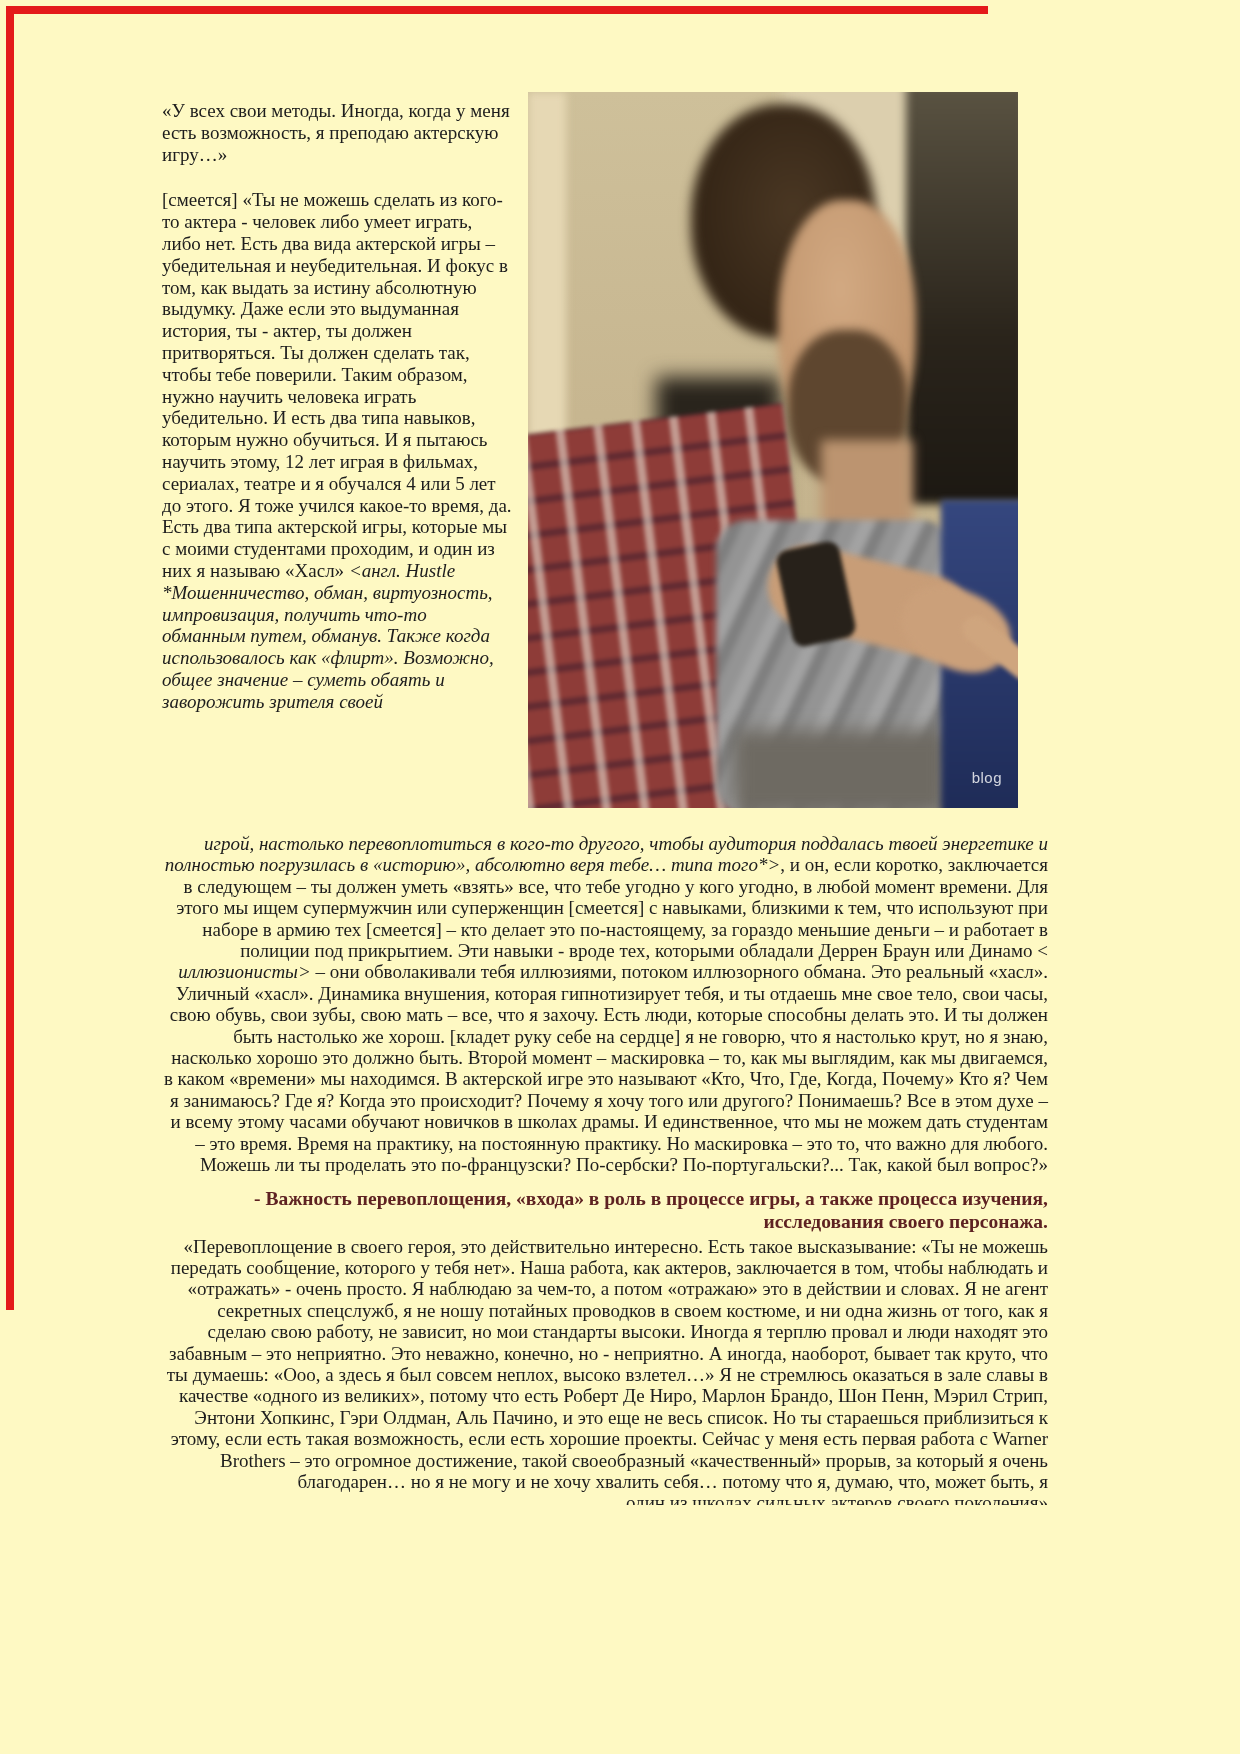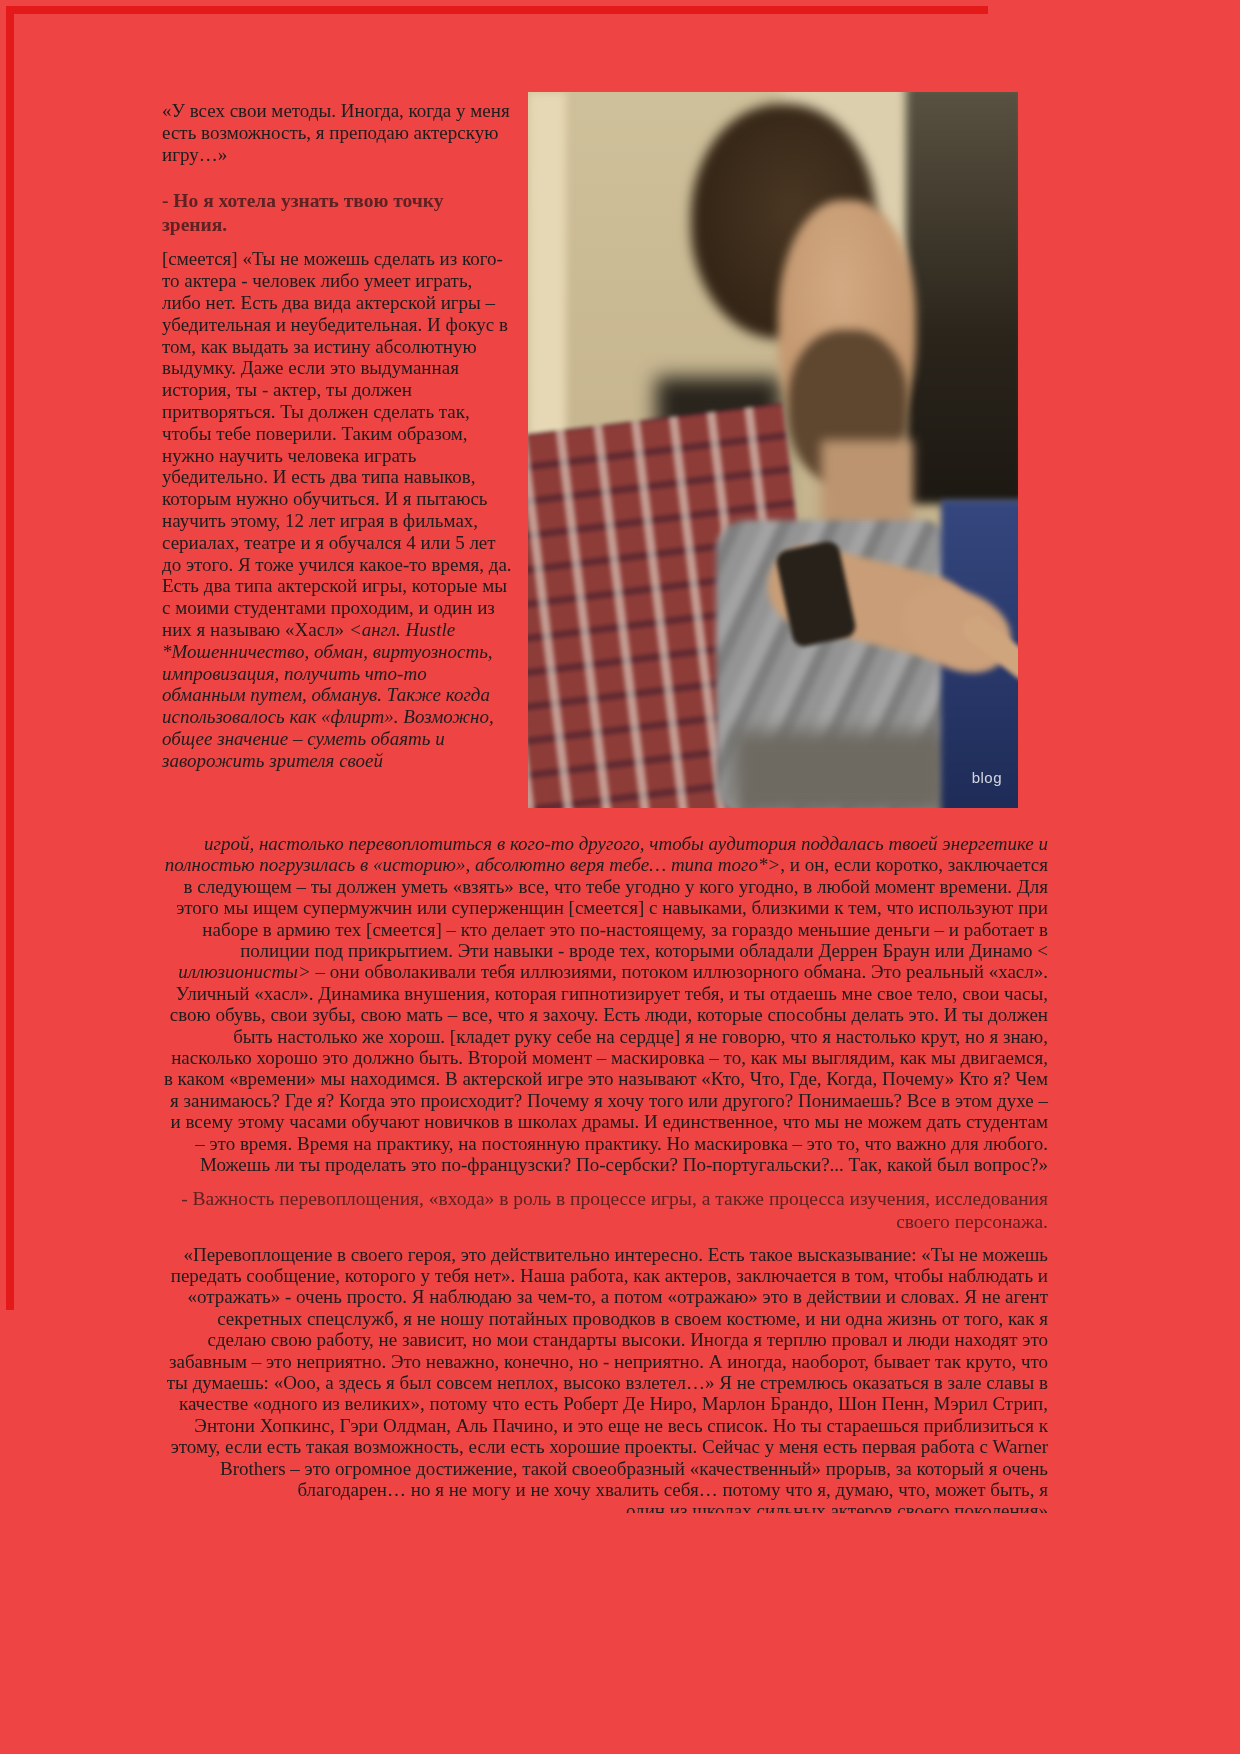--- a/index.html
+++ b/index.html
@@ -1,16 +1,16 @@
 <!DOCTYPE html>
 <html><head>
 <meta charset="utf-8">
 <style>
   html,body{margin:0;padding:0;background:#ffffff;}
-  .page{position:relative;width:1240px;height:1754px;background:#ef4444;overflow:hidden;
+  .page{position:relative;width:1240px;height:1754px;background:#fef9c3;overflow:hidden;
         font-family:"Liberation Serif", serif;color:#1d1d1d;}
   .bar-top{position:absolute;left:8px;top:6px;width:980px;height:8px;background:#e41a1a;}
   .bar-left{position:absolute;left:6px;top:6px;width:8px;height:1304px;background:#e41a1a;}
 
   .col-left{position:absolute;left:162px;top:100px;width:350px;
             font-size:19px;line-height:21.8px;text-align:left;}
   .p0{margin:0;}
   .p-intro{margin:0 0 24px 0;}
   .hq{font-weight:bold;color:#5e2222;font-size:19.5px;line-height:24px;margin:0 0 11px 0;}
   .it{font-style:italic;margin-top:48px;}
@@ -47,34 +47,33 @@
            background:#cba07a;transform:rotate(24deg);filter:blur(3px);}
   .ph-finger{left:428px;top:543px;width:88px;height:26px;border-radius:13px;
              background:#cfa57e;transform:rotate(38deg);filter:blur(2px);}
   .ph-watch{left:256px;top:453px;width:64px;height:98px;border-radius:12px;
             background:#27211a;transform:rotate(-12deg);filter:blur(2px);}
   .ph-mark{right:16px;bottom:22px;font-family:"Liberation Sans",sans-serif;font-size:15px;
            color:rgba(255,255,255,0.8);letter-spacing:0.5px;}
 
   .main-text{position:absolute;left:162px;top:833px;width:886px;
              font-size:19px;line-height:21.4px;text-align:right;}
-  .hq2{font-weight:normal;color:#5e2222;font-size:19.5px;line-height:23px;margin:11px 0 11px 0;}
+  .hq2{font-weight:bold;color:#5e2222;font-size:19.5px;line-height:23px;margin:11px 0 3px 0;}
   .clip-line{height:13px;overflow:hidden;}
 </style>
 </head>
 <body>
 
 <div class="page">
 
   <div class="bar-top"></div>
   <div class="bar-left"></div>
 
   <div class="col-left">
     <p class="p-intro">«У всех свои методы. Иногда, когда у меня есть возможность, я преподаю актерскую игру…»</p>
-    <p class="hq">- Но я хотела узнать твою точку зрения.</p>
     <p class="p0"><span>[смеется] «Ты не можешь сделать из кого-то актера - человек либо умеет играть, либо нет. Есть два вида актерской игры – убедительная и неубедительная. И фокус в том, как выдать за истину абсолютную выдумку. Даже если это выдуманная история, ты - актер, ты должен притворяться. Ты должен сделать так, чтобы тебе поверили. Таким образом, нужно научить человека играть убедительно. И есть два типа навыков, которым нужно обучиться. И я пытаюсь научить этому, 12 лет играя в фильмах, сериалах, театре и я обучался 4 или 5 лет до этого. Я тоже учился какое-то время, да. Есть два типа актерской игры, которые мы с моими студентами проходим, и один из них я называю «Хасл» </span><span class="it">&lt;англ. Hustle *Мошенничество, обман, виртуозность, импровизация, получить что-то обманным путем, обманув. Также когда использовалось как «флирт». Возможно, общее значение – суметь обаять и заворожить зрителя своей</span></p>
   </div>
 
   <div class="photo">
     <div class="ph-left-strip"></div>
     <div class="ph-mantel"></div>
     <div class="ph-dark-tr"></div>
     <div class="ph-speaker"></div>
     <div class="ph-hair"></div>
     <div class="ph-face"></div>

